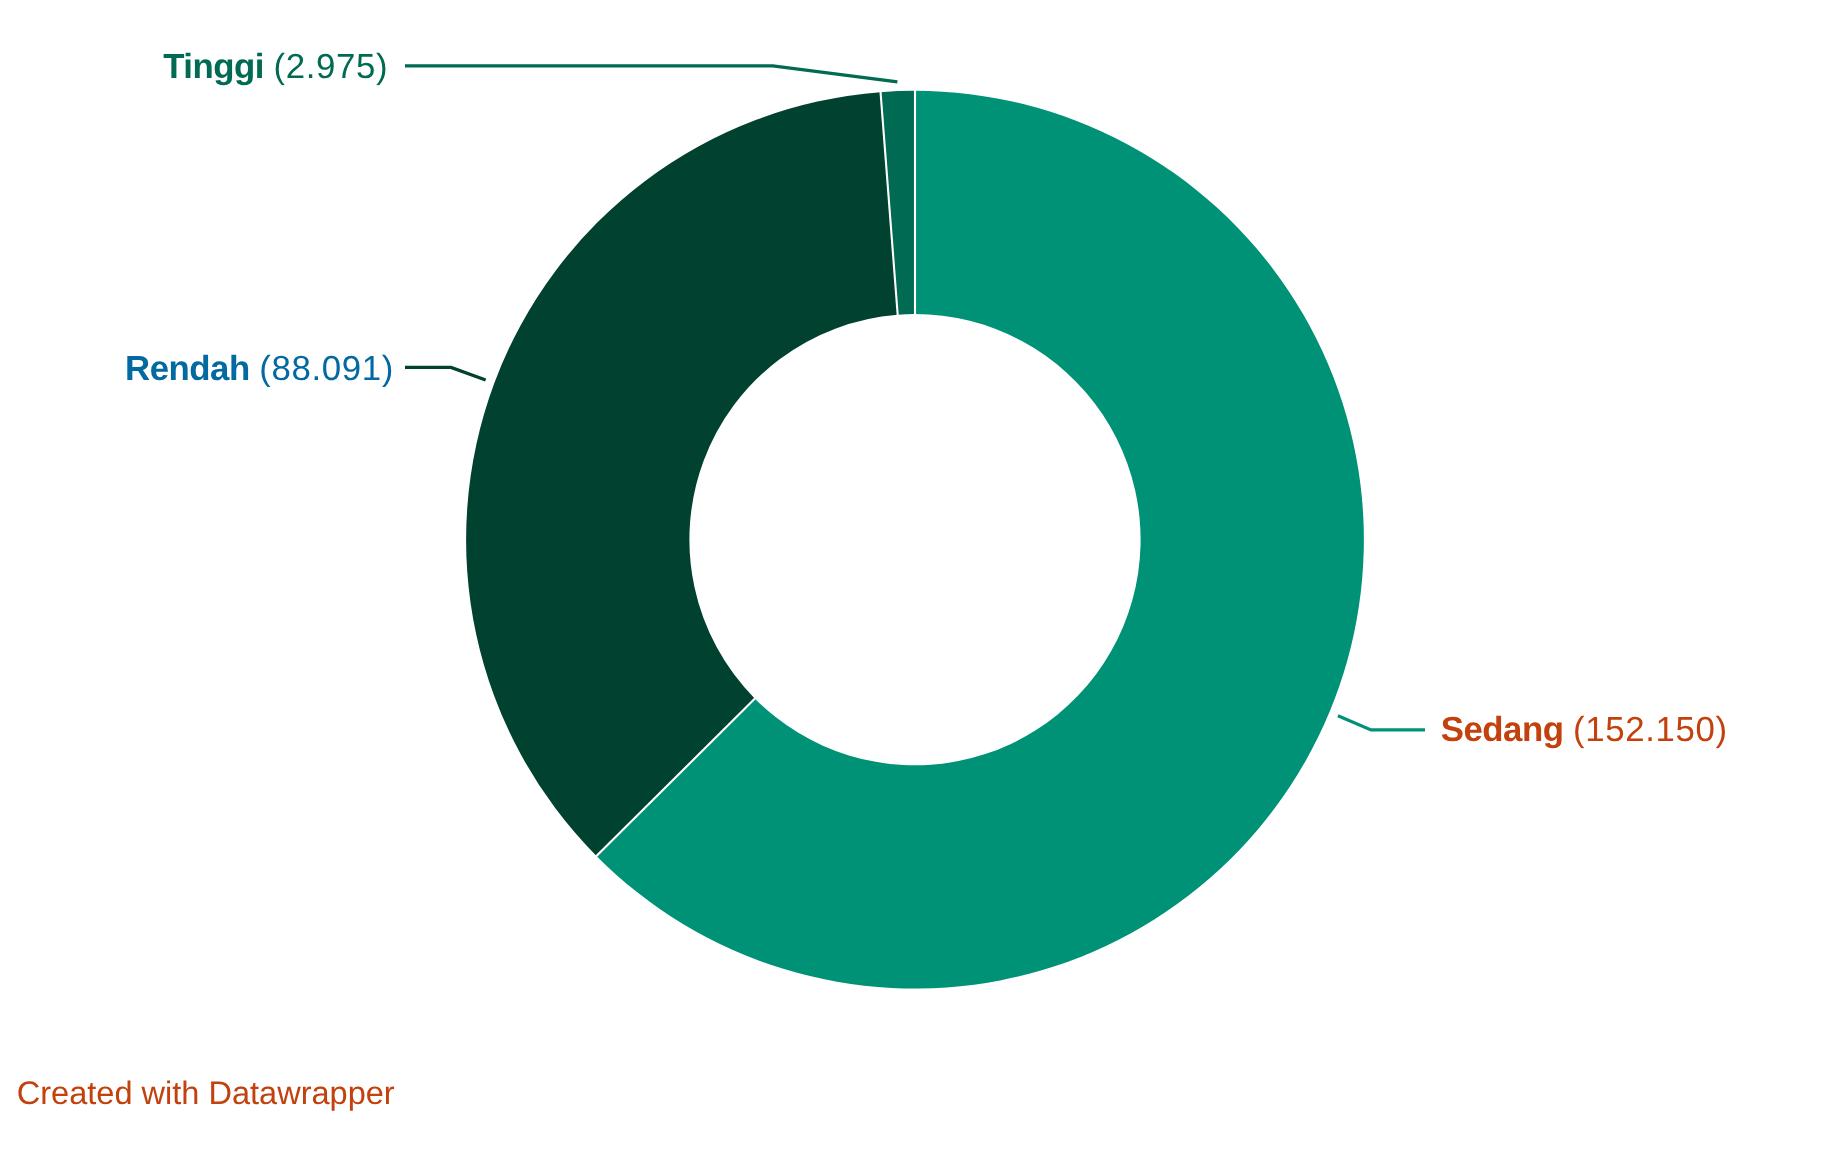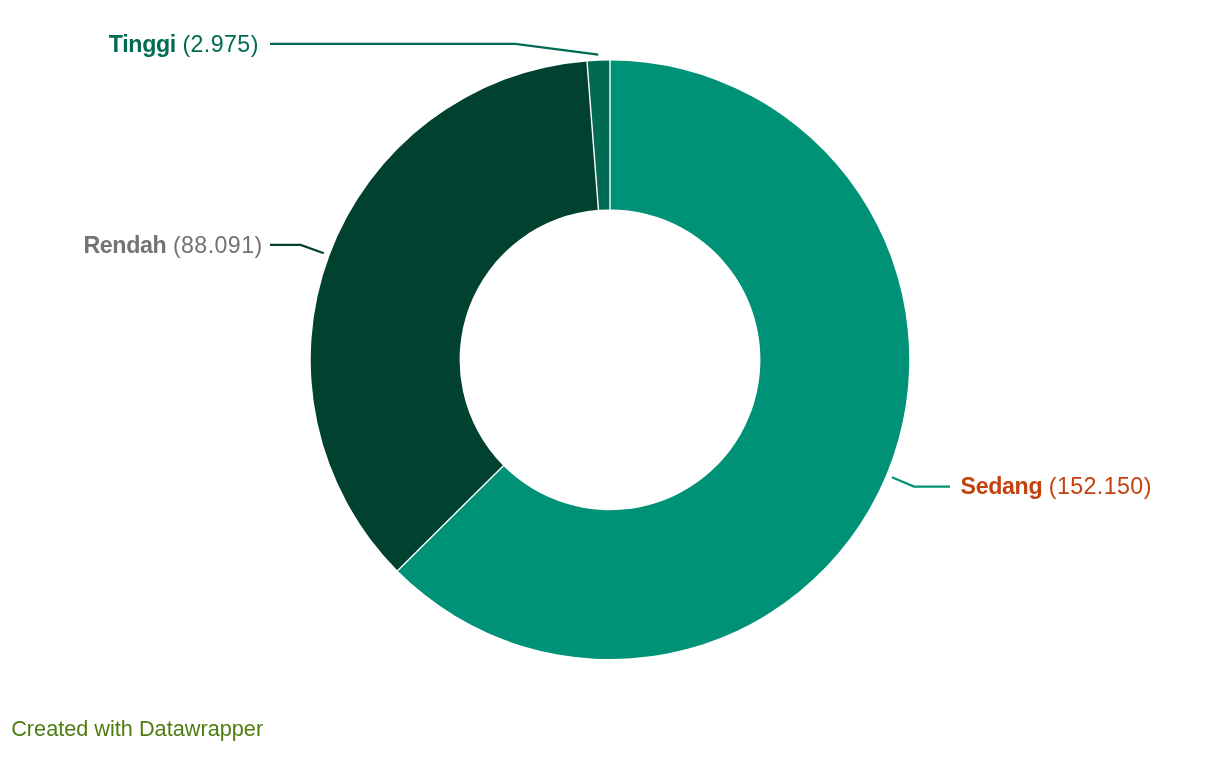--- a/index.html
+++ b/index.html
@@ -38,21 +38,21 @@
   .slice-label .cat { font-weight: 700; letter-spacing: -0.33px; }
   .slice-label .val { font-weight: 400; letter-spacing: 0.42px; }
   #label-tinggi { left: 108.8px; top: 33.2px; }
   #label-rendah { left: 83.4px; top: 233.6px; }
   #label-sedang { left: 960.5px; top: 475.1px; }
   #footer-credit {
     position: absolute;
     left: 11.2px;
     top: 718px;
     font-size: 21.7px;
-    color: #4d7c0f;
+    color: #c2410c;
     line-height: 1;
     opacity: 0.999;
   }
 </style>
 </head>
 <body>
 
 <div id="chart-root">
 
   <svg id="donut-svg" width="1220" height="766" viewBox="0 0 1220 766">
@@ -72,21 +72,21 @@
       <polyline id="leader-rendah" points="323.76,253.34 300.7,244.95 270,244.95" stroke="#00422f"></polyline>
       <polyline id="leader-sedang" points="891.94,477.18 914,486.6 950,486.6" stroke="#009276"></polyline>
     </g>
   </svg>
 
   <div class="slice-label" id="label-tinggi" style="color: rgb(0, 106, 82);">
     <span class="cat">Tinggi</span>
     <span class="val">(2.975)</span>
   </div>
 
-  <div class="slice-label" id="label-rendah" style="color: #737373;">
+  <div class="slice-label" id="label-rendah" style="color: #0369a1;">
     <span class="cat">Rendah</span>
     <span class="val">(88.091)</span>
   </div>
 
   <div class="slice-label" id="label-sedang" style="color: #c2410c;">
     <span class="cat">Sedang</span>
     <span class="val">(152.150)</span>
   </div>
 
   <div id="footer-credit">Created with Datawrapper</div>

